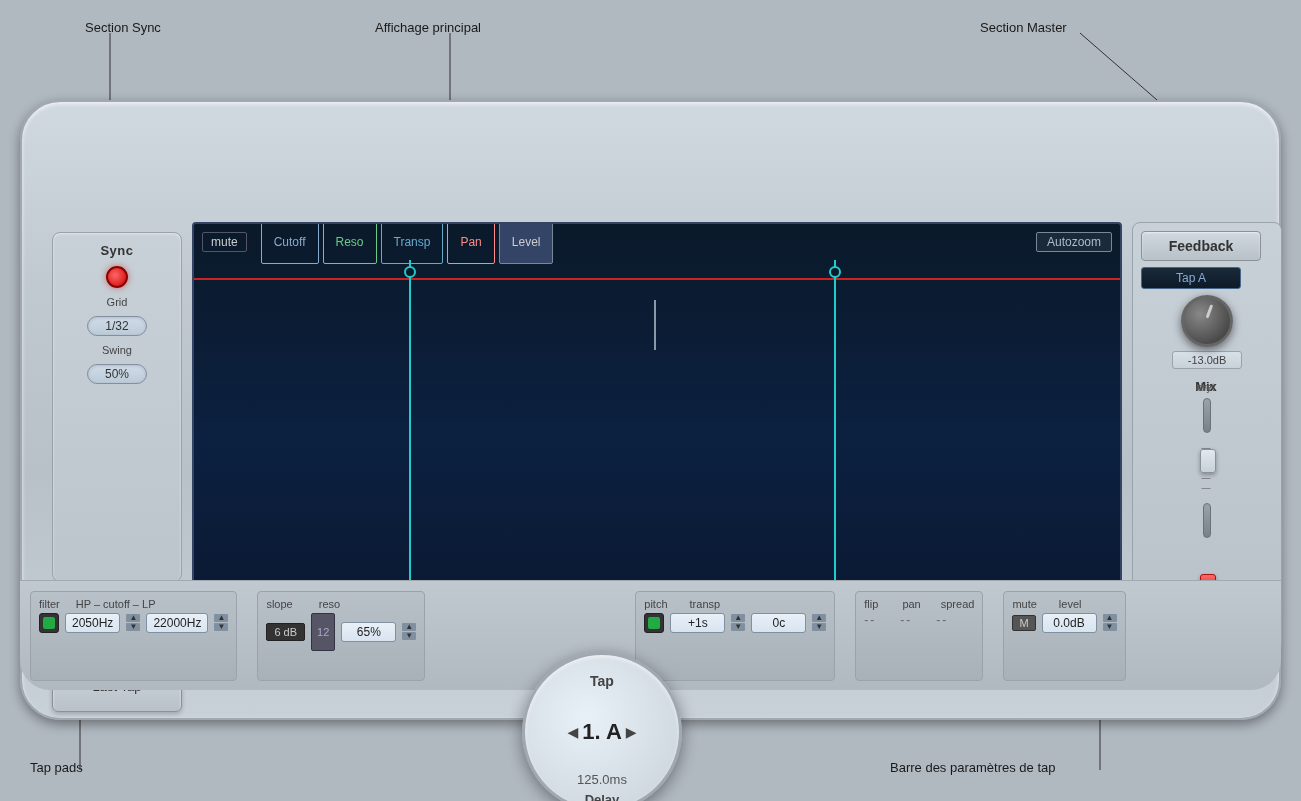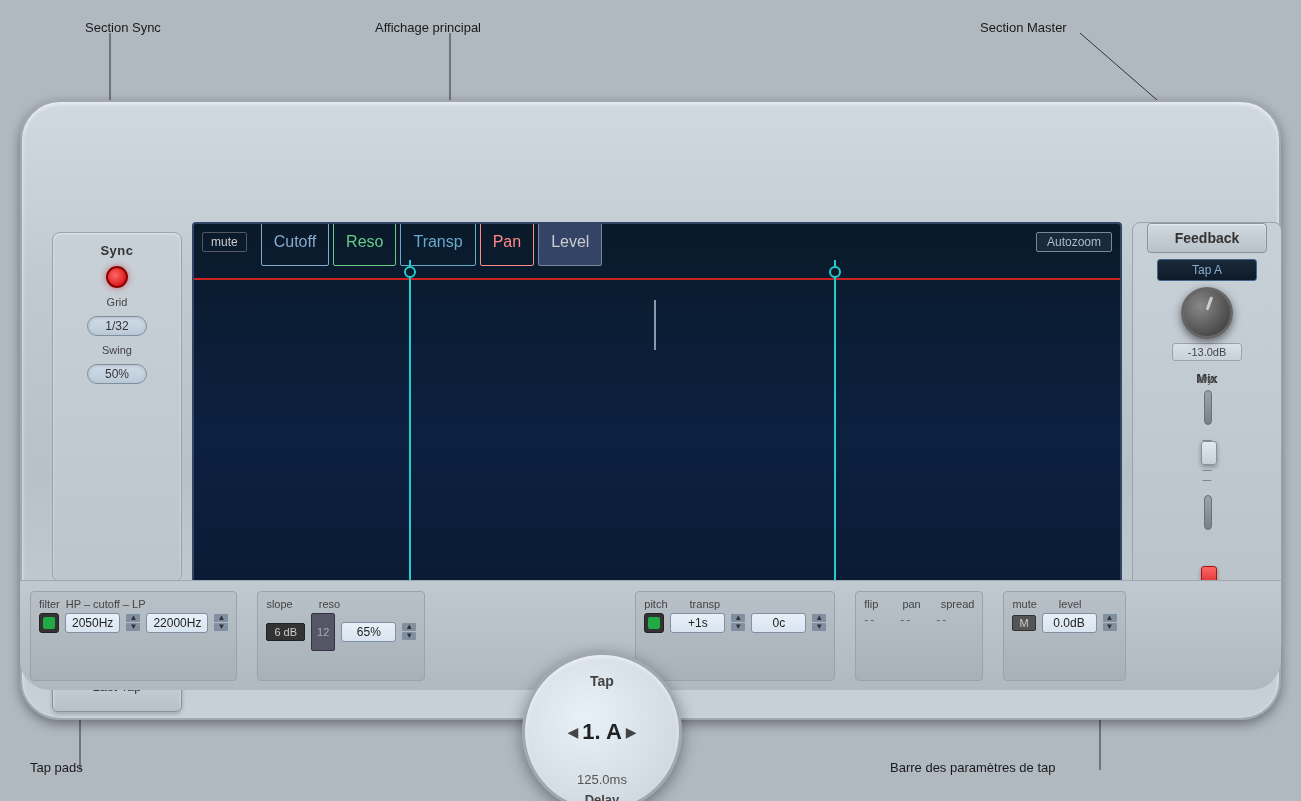--- a/index.html
+++ b/index.html
@@ -129,21 +129,21 @@
       border: 1px solid #556;
       padding: 2px 8px;
       border-radius: 2px;
       margin-right: 10px;
     }
 
     .tab-btn {
       padding: 14px 12px;
       border: 1px solid #446688;
       border-radius: 2px;
-      font-size: 16px;
+      font-size: 12px;
       cursor: pointer;
       background: transparent;
     }
 
     .tab-btn.cutoff { color: #88aacc; border-color: #88aacc; }
     .tab-btn.reso { color: #66cc88; border-color: #66cc88; }
     .tab-btn.transp { color: #66aacc; border-color: #66aacc; }
     .tab-btn.pan { color: #ff8888; border-color: #ff8888; }
     .tab-btn.level {
       color: #ccc;
@@ -291,21 +291,21 @@
       position: absolute;
       top: 120px;
       left: 1110px;
       width: 150px;
       height: 430px;
       background: linear-gradient(180deg, #c8d0d8 0%, #b8c0c8 100%);
       border-radius: 8px;
       border: 1px solid #9aa2aa;
       display: flex;
       flex-direction: column;
-      align-items: center;
+      padding: 8px;
       gap: 6px;
     }
 
     .feedback-btn {
       width: 120px;
       padding: 6px 0;
       background: linear-gradient(180deg, #d0d8e0 0%, #b8c0c8 100%);
       border: 1px solid #8a9298;
       border-radius: 4px;
       font-size: 14px;
@@ -734,21 +734,21 @@
     <span class="tap-bottom-label">Delay</span>
   </div>
 
 </div>
 
 <div class="param-bar">
 
   <div class="param-group" style="height:90px;">
     <div class="param-row">
       <span class="param-label">filter</span>
-      <span class="param-label" style="">HP – cutoff – LP</span>
+      <span class="param-label" style="margin-left:10px;">HP – cutoff – LP</span>
     </div>
     <div class="param-row">
       <div class="param-small-btn">
         <div class="param-small-btn-inner"></div>
       </div>
       <div class="param-value">2050Hz</div>
       <div class="stepper">
         <div class="stepper-btn">▲</div>
         <div class="stepper-btn">▼</div>
       </div>

